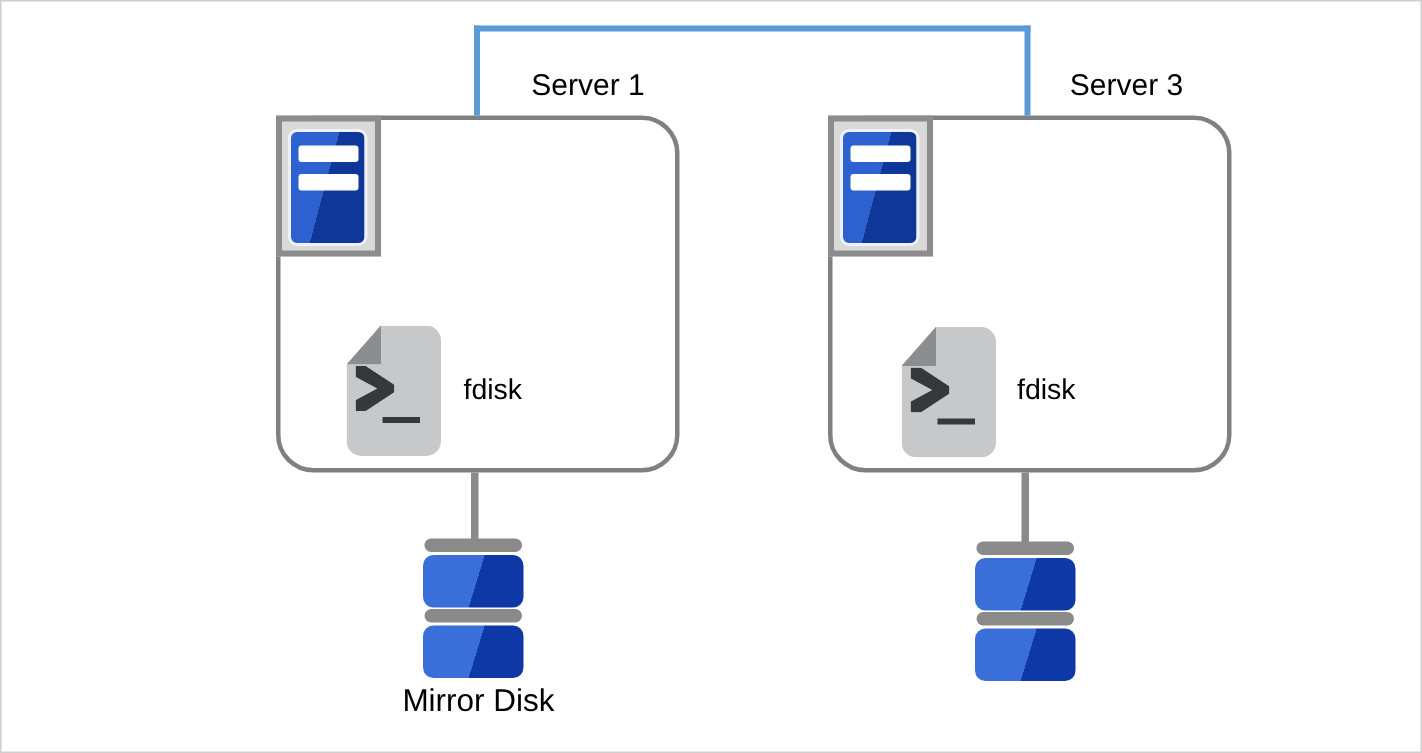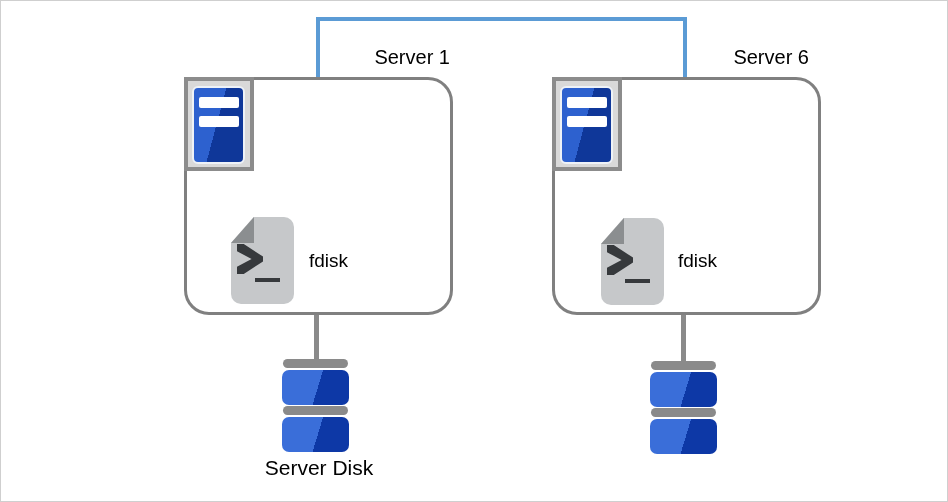--- a/index.html
+++ b/index.html
@@ -6,21 +6,21 @@
   body{width:948px;height:502px;overflow:hidden;font-family:"Liberation Sans",sans-serif;}
   .canvas{position:relative;width:948px;height:502px;box-sizing:border-box;
           border:1px solid var(--canvas_border,#cfcfcf);background:#fff;}
 
   
   .connector{position:absolute;left:315px;top:16px;width:371px;height:60px;box-sizing:border-box;
              border:4px solid var(--connector_blue,#5b9bd5);border-bottom:none;}
 
   
   .label{position:absolute;color:var(--label_text,#000);white-space:nowrap;}
-  .server-label{font-size:20px;width:116px;text-align:right;}
+  .server-label{font-size:20px;width:116px;text-align:center;}
   .pos-sl1{left:333px;top:45px;}
   .pos-sl2{left:692px;top:45px;}
   .tool-label{font-size:19px;}
   .pos-tl1{left:308px;top:249px;}
   .pos-tl2{left:677px;top:249px;}
   .mirror-label{left:246px;top:455px;width:144px;text-align:center;font-size:21px;}
 
   
   .server-box{position:absolute;width:269px;height:238px;box-sizing:border-box;background:#fff;
               border:3px solid var(--box_border_gray,#808080);border-radius:25px;}
@@ -69,21 +69,21 @@
   .disk .p2{top:58px;}
 </style>
 </head>
 <body>
 
 <div class="canvas">
 
   <div class="connector"></div>
 
   <div class="label server-label pos-sl1">Server 1</div>
-  <div class="label server-label pos-sl2">Server 6</div>
+  <div class="label server-label pos-sl2">Server 3</div>
 
   <div class="server-box pos-box1"></div>
   <div class="server-box pos-box2"></div>
 
   <div class="icon-frame pos-frame1">
     <div class="server-icon">
       <div class="slot s1"></div>
       <div class="slot s2"></div>
     </div>
   </div>
@@ -119,15 +119,15 @@
     <div class="cap c2"></div>
     <div class="platter p2"></div>
   </div>
   <div class="disk pos-disk2">
     <div class="cap c1"></div>
     <div class="platter p1"></div>
     <div class="cap c2"></div>
     <div class="platter p2"></div>
   </div>
 
-  <div class="label mirror-label">Server Disk</div>
+  <div class="label mirror-label">Mirror Disk</div>
 
 </div>
 
 </body></html>

